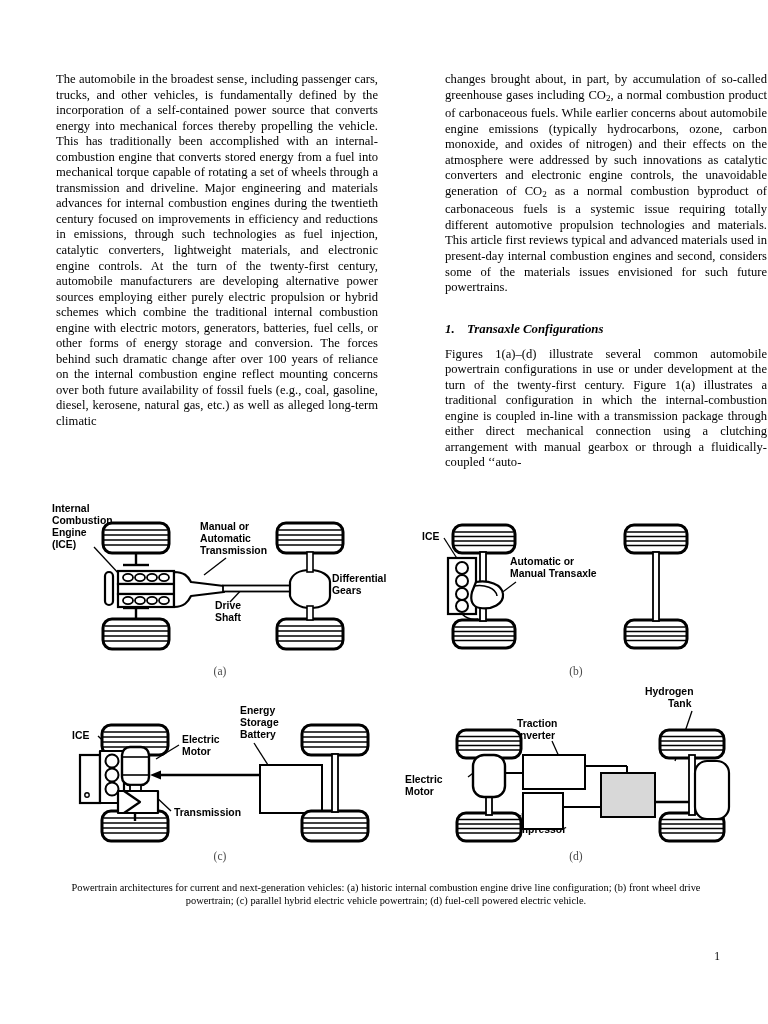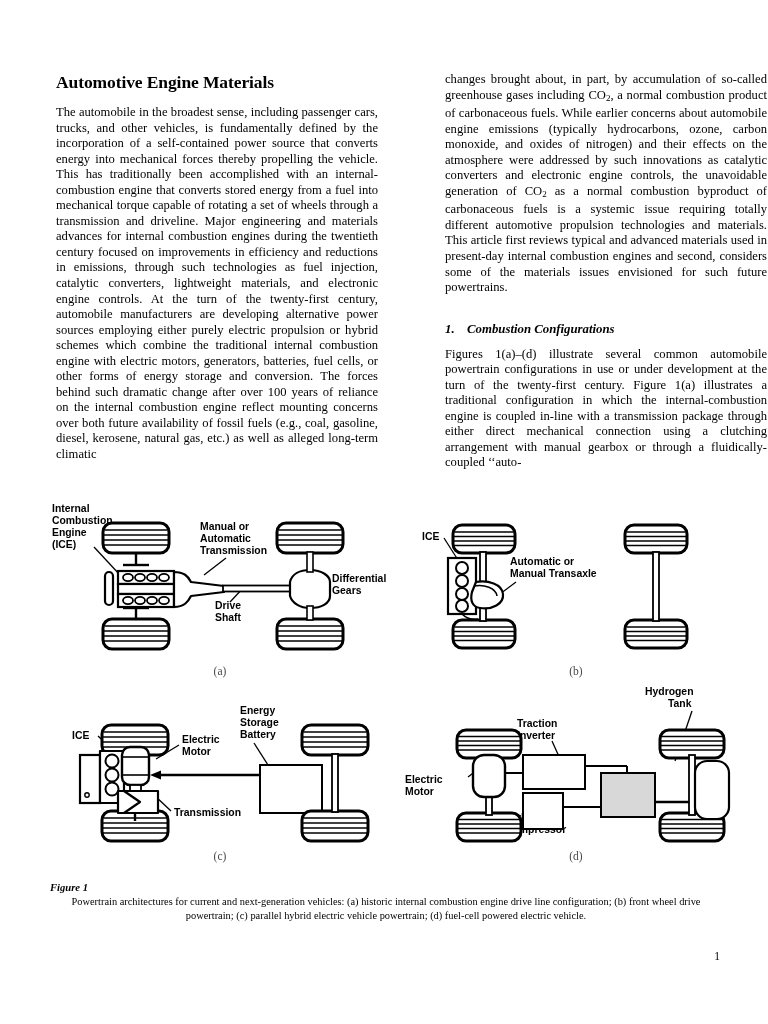--- a/index.html
+++ b/index.html
@@ -129,28 +129,27 @@
     text-align: right;
     font-size: 11.5px;
   }
 </style>
 </head>
 <body>
 
 <div class="page">
 
   <div class="col col-left">
-    <h1 class="article-title">Automotive Engine Materials</h1>
     <p class="body-para">The automobile in the broadest sense, including passenger cars, trucks, and other vehicles, is fundamentally defined by the incorporation of a self-contained power source that converts energy into mechanical forces thereby propelling the vehicle. This has traditionally been accomplished with an internal-combustion engine that converts stored energy from a fuel into mechanical torque capable of rotating a set of wheels through a transmission and driveline. Major engineering and materials advances for internal combustion engines during the twentieth century focused on improvements in efficiency and reductions in emissions, through such technologies as fuel injection, catalytic converters, lightweight materials, and electronic engine controls. At the turn of the twenty-first century, automobile manufacturers are developing alternative power sources employing either purely electric propulsion or hybrid schemes which combine the traditional internal combustion engine with electric motors, generators, batteries, fuel cells, or other forms of energy storage and conversion. The forces behind such dramatic change after over 100 years of reliance on the internal combustion engine reflect mounting concerns over both future availability of fossil fuels (e.g., coal, gasoline, diesel, kerosene, natural gas, etc.) as well as alleged long-term climatic</p>
   </div>
 
   <div class="col col-right">
     <p class="body-para"><span>changes brought about, in part, by accumulation of so-called greenhouse gases including CO</span><sub>2</sub><span>, a normal combustion product of carbonaceous fuels. While earlier concerns about automobile engine emissions (typically hydrocarbons, ozone, carbon monoxide, and oxides of nitrogen) and their effects on the atmosphere were addressed by such innovations as catalytic converters and electronic engine controls, the unavoidable generation of CO</span><sub>2</sub><span> as a normal combustion byproduct of carbonaceous fuels is a systemic issue requiring totally different automotive propulsion technologies and materials. This article first reviews typical and advanced materials used in present-day internal combustion engines and second, considers some of the materials issues envisioned for such future powertrains.</span></p>
 
-    <h2 class="section-head"><span class="num">1.</span><span>Combustion Configurations</span></h2>
+    <h2 class="section-head"><span class="num">1.</span><span>Transaxle Configurations</span></h2>
 
     <p class="body-para">Figures 1(a)–(d) illustrate several common automobile powertrain configurations in use or under development at the turn of the twenty-first century. Figure 1(a) illustrates a traditional configuration in which the internal-combustion engine is coupled in-line with a transmission package through either direct mechanical connection using a clutching arrangement with manual gearbox or through a fluidically-coupled ‘‘auto-</p>
   </div>
 
   <div class="figure-area">
 
     <div class="fig-panel" id="panel-a">
       <svg width="345" height="170" viewBox="0 0 345 170">
         <defs>
           <g id="tireH">
@@ -395,19 +394,18 @@
         <rect x="284" y="52" width="6" height="60" fill="#fff" stroke="#000" stroke-width="1.8"></rect>
 
         <rect x="290" y="58" width="34" height="58" rx="12" ry="12" fill="#fff" stroke="#000" stroke-width="2.2"></rect>
       </svg>
     </div>
     <div class="panel-letter" id="letter-d">(d)</div>
 
   </div>
 
   <div class="caption-block">
-    <div class="caption-title">Figure 1</div>
     <div class="caption-text">Powertrain architectures for current and next-generation vehicles: (a) historic internal combustion engine drive line configuration; (b) front wheel drive powertrain; (c) parallel hybrid electric vehicle powertrain; (d) fuel-cell powered electric vehicle.</div>
   </div>
 
   <div class="page-number">1</div>
 
 </div>
 
 </body></html>

